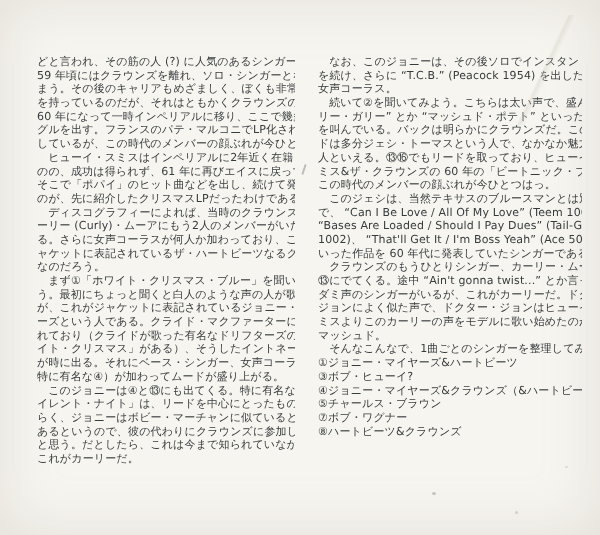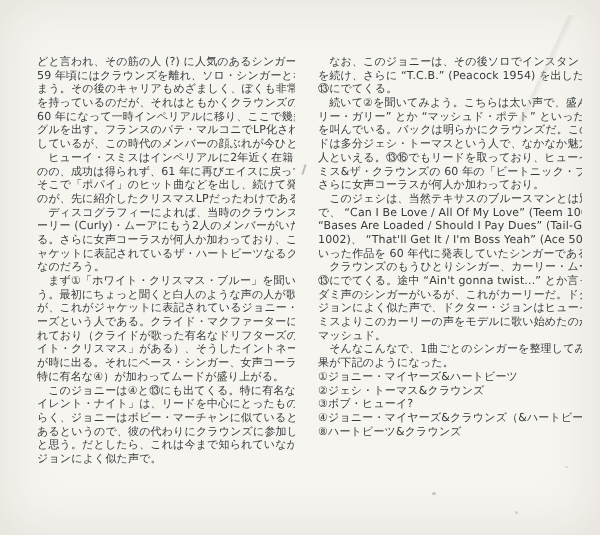--- a/index.html
+++ b/index.html
@@ -90,65 +90,65 @@
         <div class="line">イト・クリスマス」がある）、そうしたイントネーション</div>
         <div class="line">が時に出る。それにベース・シンガー、女声コーラス（ハ</div>
         <div class="line pend">特に有名な④）が加わってムードが盛り上がる。</div>
       </div>
       <div class="para">
         <div class="line">　このジョニーは④と⑬にも出てくる。特に有名な④「サ</div>
         <div class="line">イレント・ナイト」は、リードを中心にとったものだ。恐</div>
         <div class="line">らく、ジョニーはボビー・マーチャンに似ているところが</div>
         <div class="line">あるというので、彼の代わりにクラウンズに参加したのだ</div>
         <div class="line">と思う。だとしたら、これは今まで知られていなかった事</div>
-        <div class="line pend">ジョンによく似た声で。</div>
+        <div class="line pend">これがカーリーだ。</div>
       </div>
     </div>
 
   <div class="col col-right">
     <div>
         <div class="para">
           <div class="line">　なお、このジョニーは、その後ソロでインスタント録音</div>
           <div class="line">を続け、さらに “T.C.B.” (Peacock 1954) を出したことが</div>
-          <div class="line pend">⑬にでてくる。</div>
+          <div class="line pend">女声コーラス。</div>
         </div>
         <div class="para">
           <div class="line">　続いて②を聞いてみよう。こちらは太い声で、盛んに“ハ</div>
           <div class="line">リー・ガリー” とか “マッシュド・ポテト” といったこと</div>
           <div class="line">を叫んでいる。バックは明らかにクラウンズだ。このリー</div>
           <div class="line">ドは多分ジェシ・トーマスという人で、なかなか魅力的な</div>
           <div class="line">人といえる。⑬⑯でもリードを取っており、ヒューイ・ス</div>
           <div class="line">ミス&amp;ザ・クラウンズの 60 年の「ビートニック・ブルース」</div>
-          <div class="line pend">さらに女声コーラスが何人か加わっており。</div>
+          <div class="line pend">この時代のメンバーの顔ぶれが今ひとつはっ。</div>
         </div>
         <div class="para">
           <div class="line">　このジェシは、当然テキサスのブルースマンとは別の人</div>
           <div class="line">で、 “Can I Be Love / All Of My Love” (Teem 1001)、</div>
           <div class="line">“Bases Are Loaded / Should I Pay Dues” (Tail-Gate</div>
           <div class="line">1002)、 “That'll Get It / I'm Boss Yeah” (Ace 5001) と</div>
           <div class="line pend">いった作品を 60 年代に発表していたシンガーである。</div>
         </div>
         <div class="para">
           <div class="line">　クラウンズのもうひとりシンガー、カーリー・ムーアは、</div>
           <div class="line">⑬にでてくる。途中 “Ain't gonna twist...” とか言って絡む</div>
           <div class="line">ダミ声のシンガーがいるが、これがカーリーだ。ドクター・</div>
           <div class="line">ジョンによく似た声で、ドクター・ジョンはヒューイ・ス</div>
           <div class="line">ミスよりこのカーリーの声をモデルに歌い始めたのがよく</div>
           <div class="line pend">マッシュド。</div>
         </div>
         <div class="para">
           <div class="line">　そんなこんなで、1曲ごとのシンガーを整理してみた結</div>
-          <div class="line pend">果が下記のようになった。</div>
         </div>
       </div>
     <div class="tracklist">
         <div class="line pend">①ジョニー・マイヤーズ&amp;ハートビーツ</div>
-        <div class="line pend">②ジェシ・トーマス&amp;クラウンズ</div>
         <div class="line pend">③ボブ・ヒューイ?</div>
         <div class="line pend">④ジョニー・マイヤーズ&amp;クラウンズ（&amp;ハートビーツ）</div>
+        <div class="line pend">⑤チャールス・ブラウン</div>
+        <div class="line pend">⑦ボブ・ワグナー</div>
         <div class="line pend">⑧ハートビーツ&amp;クラウンズ</div>
       </div>
   </div>
 
   <div class="artifact scratch-mark"></div>
   <div class="artifact streak-topright"></div>
   <div class="artifact speck-1"></div>
   <div class="artifact speck-2"></div>
   <div class="artifact speck-3"></div>
 </div>

